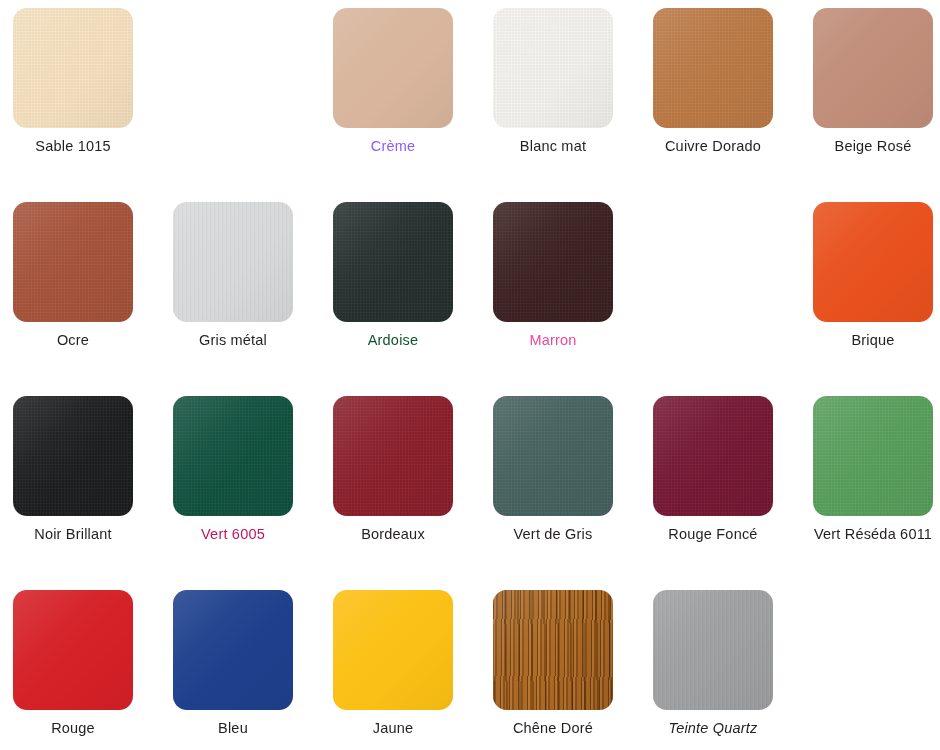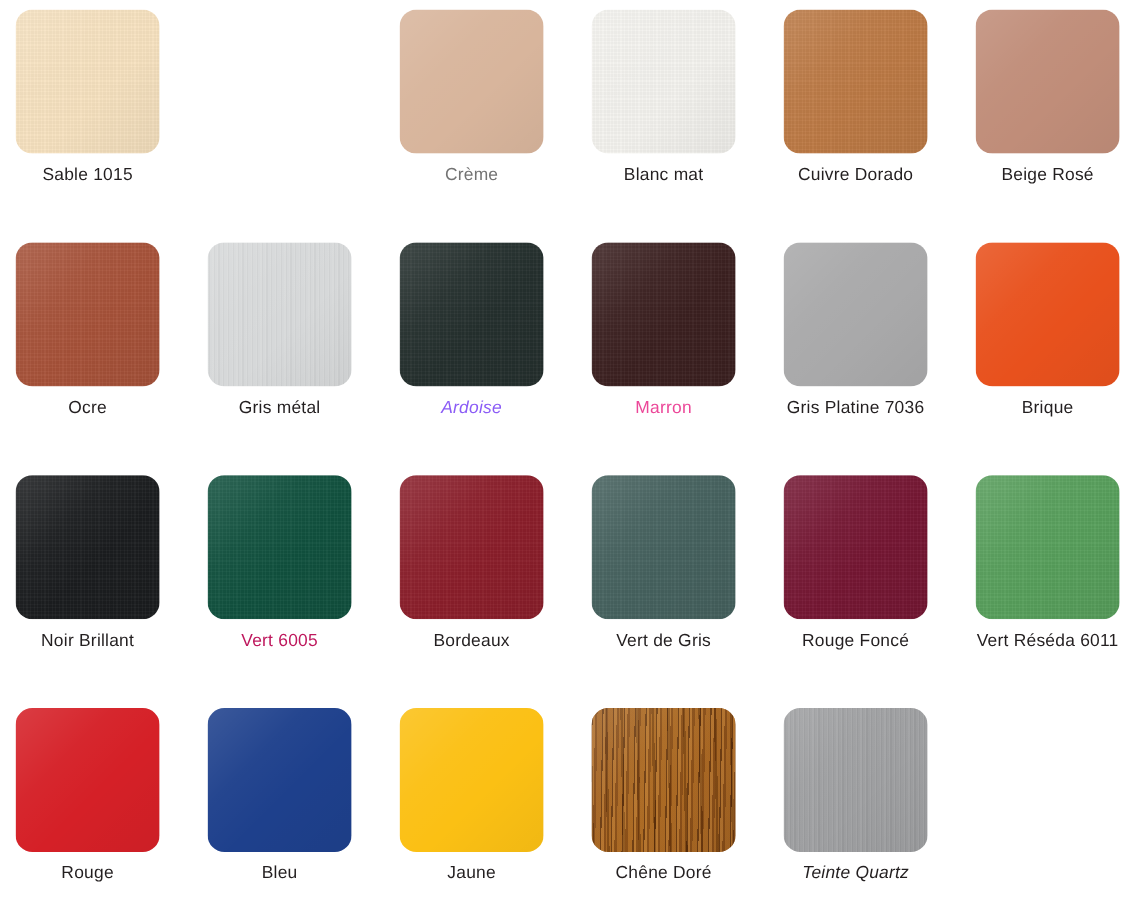--- a/index.html
+++ b/index.html
@@ -90,21 +90,21 @@
         <div class="grain"></div>
         <div class="sheen"></div>
       </div>
       <div class="label" style="color: rgb(35, 31, 32);">Sable 1015</div>
     </div>
     <div class="swatch-cell" style="left: 313px; top: 8px;">
       <div class="chip" style="width: 120px; height: 120px; border-radius: 14px;">
         <div class="base" style="background: rgb(216, 181, 156);"></div>
         <div class="sheen"></div>
       </div>
-      <div class="label" style="color: #737373;">Crème</div>
+      <div class="label" style="color: #8b5cf6;">Crème</div>
     </div>
     <div class="swatch-cell" style="left: 473px; top: 8px;">
       <div class="chip tex-fabric" style="width: 120px; height: 120px; border-radius: 14px;">
         <div class="base" style="background: rgb(244, 243, 239);"></div>
         <div class="grain"></div>
         <div class="sheen"></div>
       </div>
       <div class="label" style="color: rgb(35, 31, 32);">Blanc mat</div>
     </div>
     <div class="swatch-cell" style="left: 633px; top: 8px;">
@@ -137,36 +137,29 @@
         <div class="sheen"></div>
       </div>
       <div class="label" style="color: rgb(35, 31, 32);">Gris métal</div>
     </div>
     <div class="swatch-cell" style="left: 313px; top: 202px;">
       <div class="chip tex-fabric" style="width: 120px; height: 120px; border-radius: 14px;">
         <div class="base" style="background: rgb(37, 48, 46);"></div>
         <div class="grain"></div>
         <div class="sheen"></div>
       </div>
-      <div class="label" style="color: #8b5cf6; font-style: italic;">Ardoise</div>
+      <div class="label" style="color: #14532d;">Ardoise</div>
     </div>
     <div class="swatch-cell" style="left: 473px; top: 202px;">
       <div class="chip tex-fabric" style="width: 120px; height: 120px; border-radius: 14px;">
         <div class="base" style="background: rgb(60, 33, 33);"></div>
         <div class="grain"></div>
         <div class="sheen"></div>
       </div>
       <div class="label" style="color: #ec4899;">Marron</div>
-    </div>
-    <div class="swatch-cell" style="left: 633px; top: 202px;">
-      <div class="chip" style="width: 120px; height: 120px; border-radius: 14px;">
-        <div class="base" style="background: rgb(169, 169, 170);"></div>
-        <div class="sheen"></div>
-      </div>
-      <div class="label" style="color: rgb(35, 31, 32);">Gris Platine 7036</div>
     </div>
     <div class="swatch-cell" style="left: 793px; top: 202px;">
       <div class="chip" style="width: 120px; height: 120px; border-radius: 14px;">
         <div class="base" style="background: rgb(232, 81, 29);"></div>
         <div class="sheen"></div>
       </div>
       <div class="label" style="color: rgb(35, 31, 32);">Brique</div>
     </div>
     <div class="swatch-cell" style="left: -7px; top: 396px;">
       <div class="chip tex-fabric" style="width: 120px; height: 120px; border-radius: 14px;">

